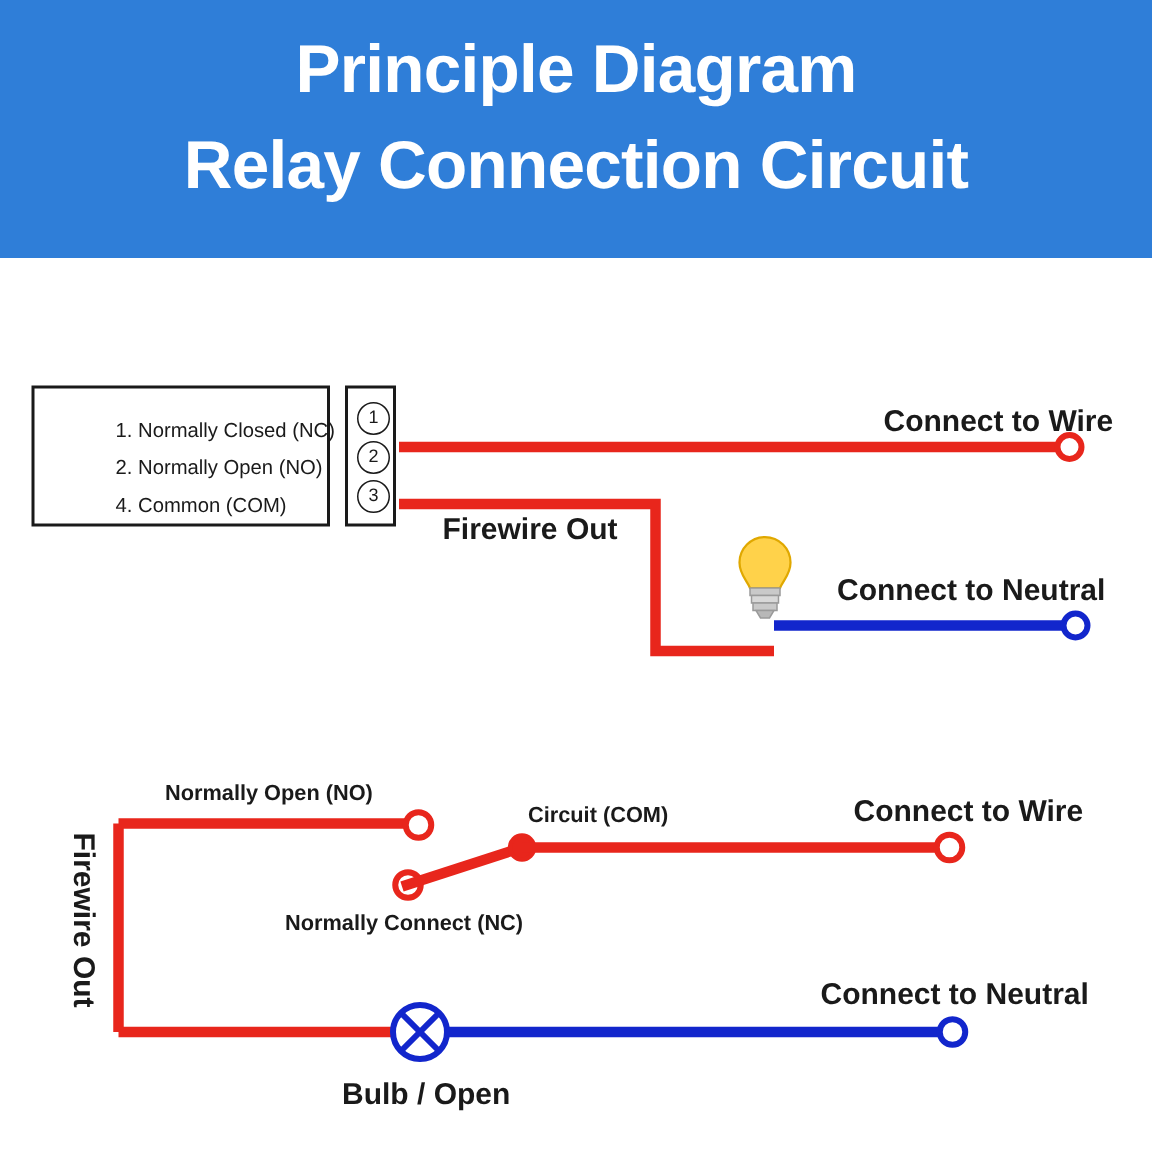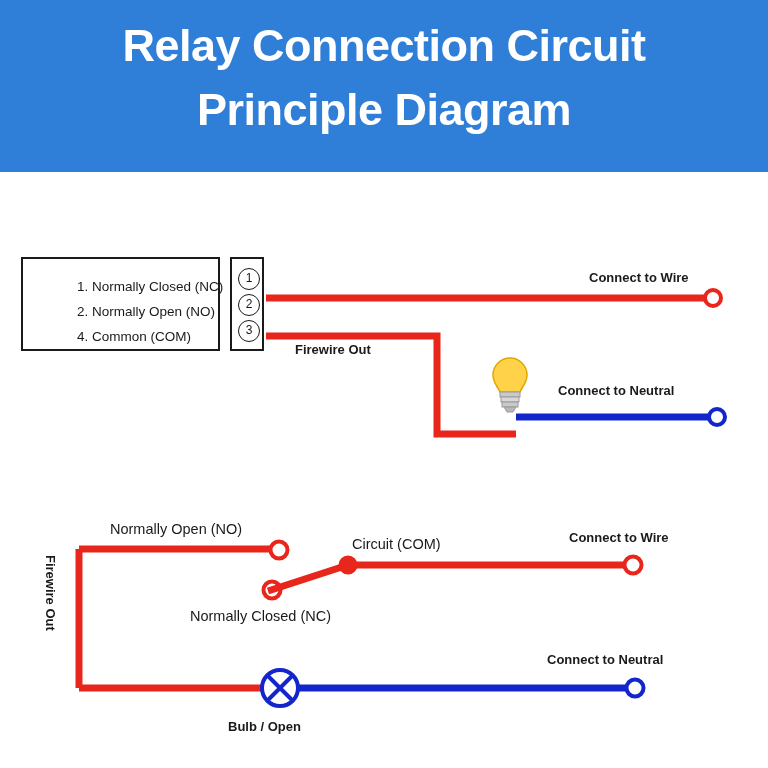--- a/index.html
+++ b/index.html
@@ -87,43 +87,43 @@
     font-size: 12px;
     line-height: 19px;
     text-align: center;
     color: #1a1a1a;
   }
   .term-pin.p0 { top: 9px; }
   .term-pin.p1 { top: 35px; }
   .term-pin.p2 { top: 61px; }
   .lbl {
     position: absolute;
-    font-size: 13px;
+    font-size: 20px;
     font-weight: bold;
     color: #1a1a1a;
     white-space: nowrap;
   }
   .lbl.plain {
-    font-weight: normal;
+    font-weight: bold;
     font-size: 14.5px;
   }
   .lbl.vert {
     writing-mode: vertical-rl;
     font-weight: bold;
   }
 </style>
 </head>
 <body>
 
 <div id="page">
 
   <div class="header-band"></div>
   <div class="header-title">
+    <div>Principle Diagram</div>
     <div>Relay Connection Circuit</div>
-    <div>Principle Diagram</div>
   </div>
 
   <svg class="diagram" viewBox="0 0 768 768">
 
     <path d="M 266 298 L 709 298" stroke="#e8261c" stroke-width="7" fill="none"></path>
     <circle cx="713" cy="298" r="8" fill="#ffffff" stroke="#e8261c" stroke-width="4"></circle>
 
     <path d="M 266 336 L 437 336 L 437 434 L 516 434" stroke="#e8261c" stroke-width="7" fill="none"></path>
 
     <path d="M 516 417 L 713 417" stroke="#1226cc" stroke-width="7" fill="none"></path>
@@ -172,20 +172,20 @@
     <div class="term-pin p0">1</div>
     <div class="term-pin p1">2</div>
     <div class="term-pin p2">3</div>
   </div>
 
   <div class="lbl" style="left:589px; top:270px;">Connect to Wire</div>
   <div class="lbl" style="left:295px; top:342px;">Firewire Out</div>
   <div class="lbl" style="left:558px; top:383px;">Connect to Neutral</div>
 
   <div class="lbl plain" style="left:110px; top:521px;">Normally Open (NO)</div>
-  <div class="lbl plain" style="left:190px; top:608px;">Normally Closed (NC)</div>
+  <div class="lbl plain" style="left:190px; top:608px;">Normally Connect (NC)</div>
   <div class="lbl plain" style="left:352px; top:536px;">Circuit (COM)</div>
   <div class="lbl" style="left:569px; top:530px;">Connect to Wire</div>
   <div class="lbl" style="left:547px; top:652px;">Connect to Neutral</div>
   <div class="lbl vert" style="left:43px; top:555px;">Firewire Out</div>
   <div class="lbl" style="left:228px; top:719px;">Bulb / Open</div>
 
 </div>
 
 </body></html>

